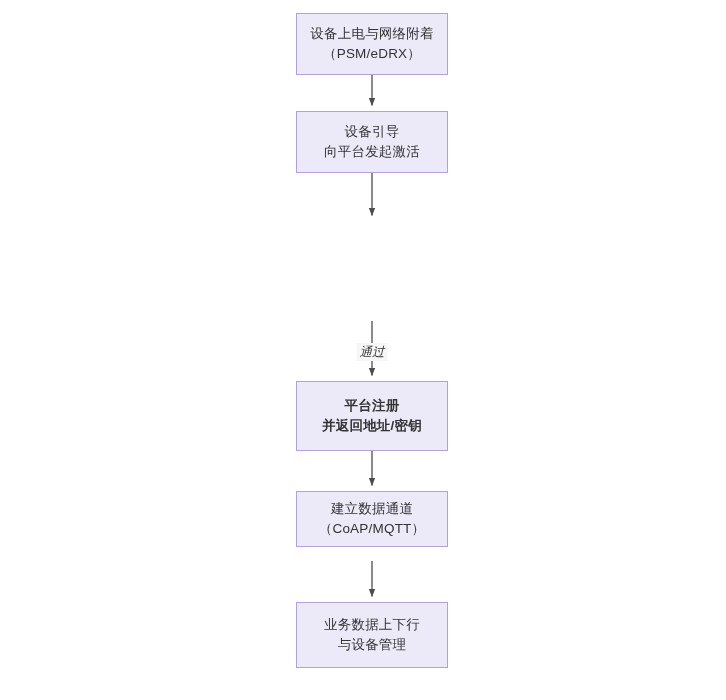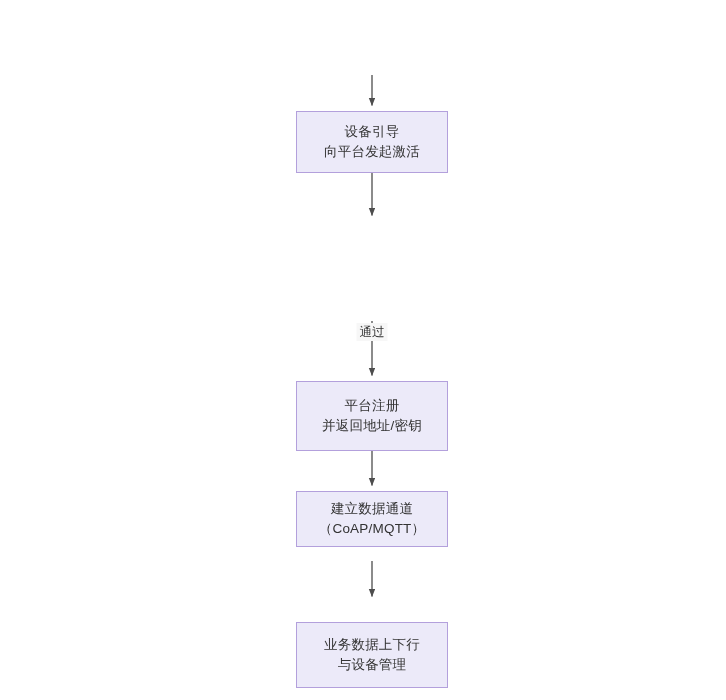--- a/index.html
+++ b/index.html
@@ -106,37 +106,41 @@
 
     <line x1="372" y1="173" x2="372" y2="215.5" stroke="#4D4D4D" stroke-width="1.3" marker-end="url(#arrowhead)"></line>
 
     <line x1="372" y1="321" x2="372" y2="375.5" stroke="#4D4D4D" stroke-width="1.3" marker-end="url(#arrowhead)"></line>
 
     <line x1="372" y1="451" x2="372" y2="485.5" stroke="#4D4D4D" stroke-width="1.3" marker-end="url(#arrowhead)"></line>
 
     <line x1="372" y1="561" x2="372" y2="596.5" stroke="#4D4D4D" stroke-width="1.3" marker-end="url(#arrowhead)"></line>
   </svg>
 
+  <div class="node node-process" style="left:296px; top:13px; width:152px; height:62px;">
+    <div class="node-label">设备上电与网络附着
+（PSM/eDRX）</div>
+  </div>
 
   <div class="node node-process" style="left:296px; top:111px; width:152px; height:62px;">
     <div class="node-label">设备引导
 向平台发起激活</div>
   </div>
 
 
-  <div class="edge-label" style="left:372px; top:332px;">通过</div>
+  <div class="edge-label" style="left:372px; top:352px;font-style:italic;">通过</div>
 
-  <div class="node node-process" style="left:296px; top:381px; width:152px; height:70px;">
+  <div class="node node-process" style="left:296px; top:381px; width:152px; height:70px;font-weight:bold;">
     <div class="node-label">平台注册
 并返回地址/密钥</div>
   </div>
 
   <div class="node node-process" style="left:296px; top:491px; width:152px; height:56px;">
     <div class="node-label">建立数据通道
 （CoAP/MQTT）</div>
   </div>
 
-  <div class="node node-process" style="left:296px; top:602px; width:152px; height:66px;margin-top:20px;">
+  <div class="node node-process" style="left:296px; top:602px; width:152px; height:66px;">
     <div class="node-label">业务数据上下行
 与设备管理</div>
   </div>
 
 </div>
 
 </body></html>

